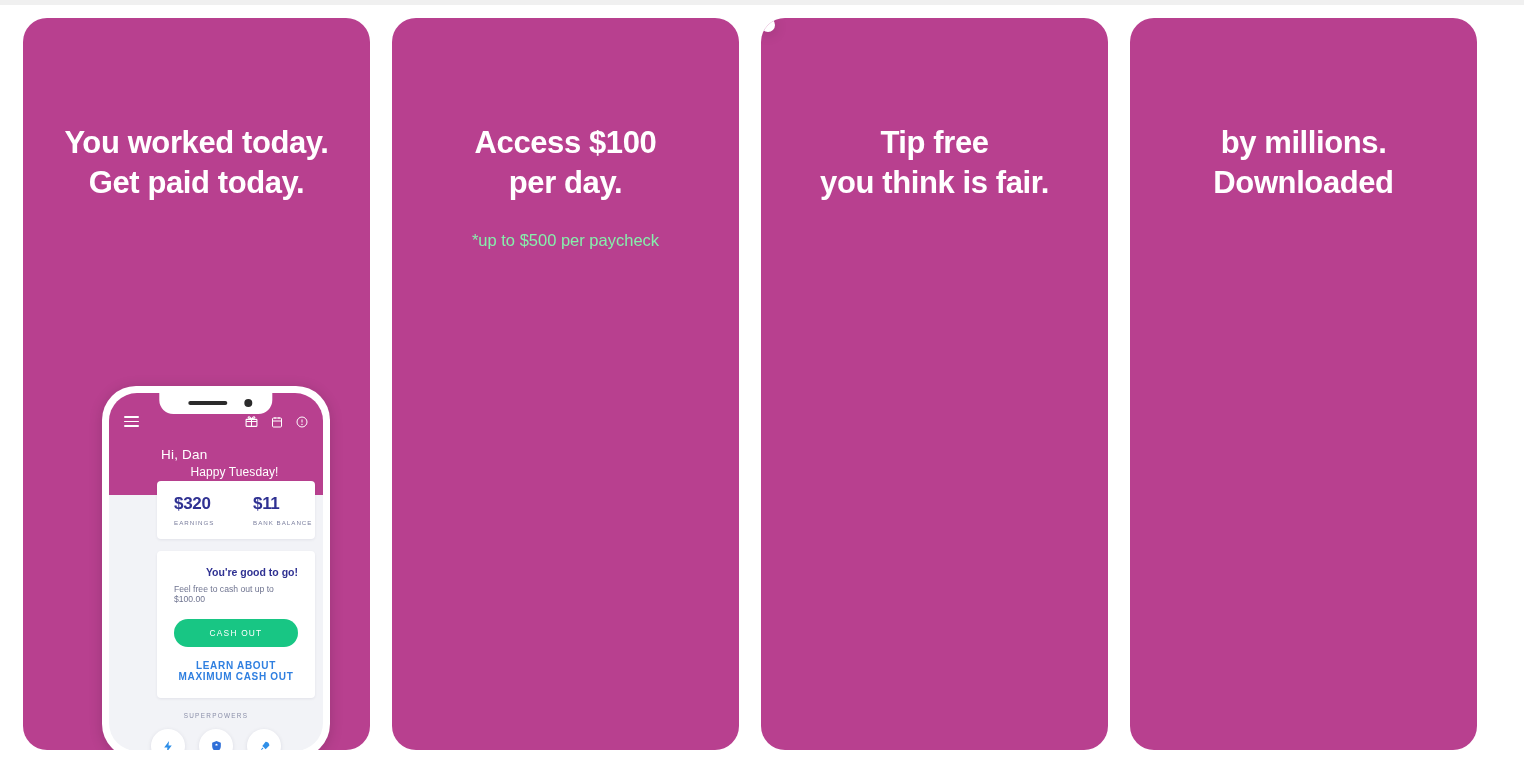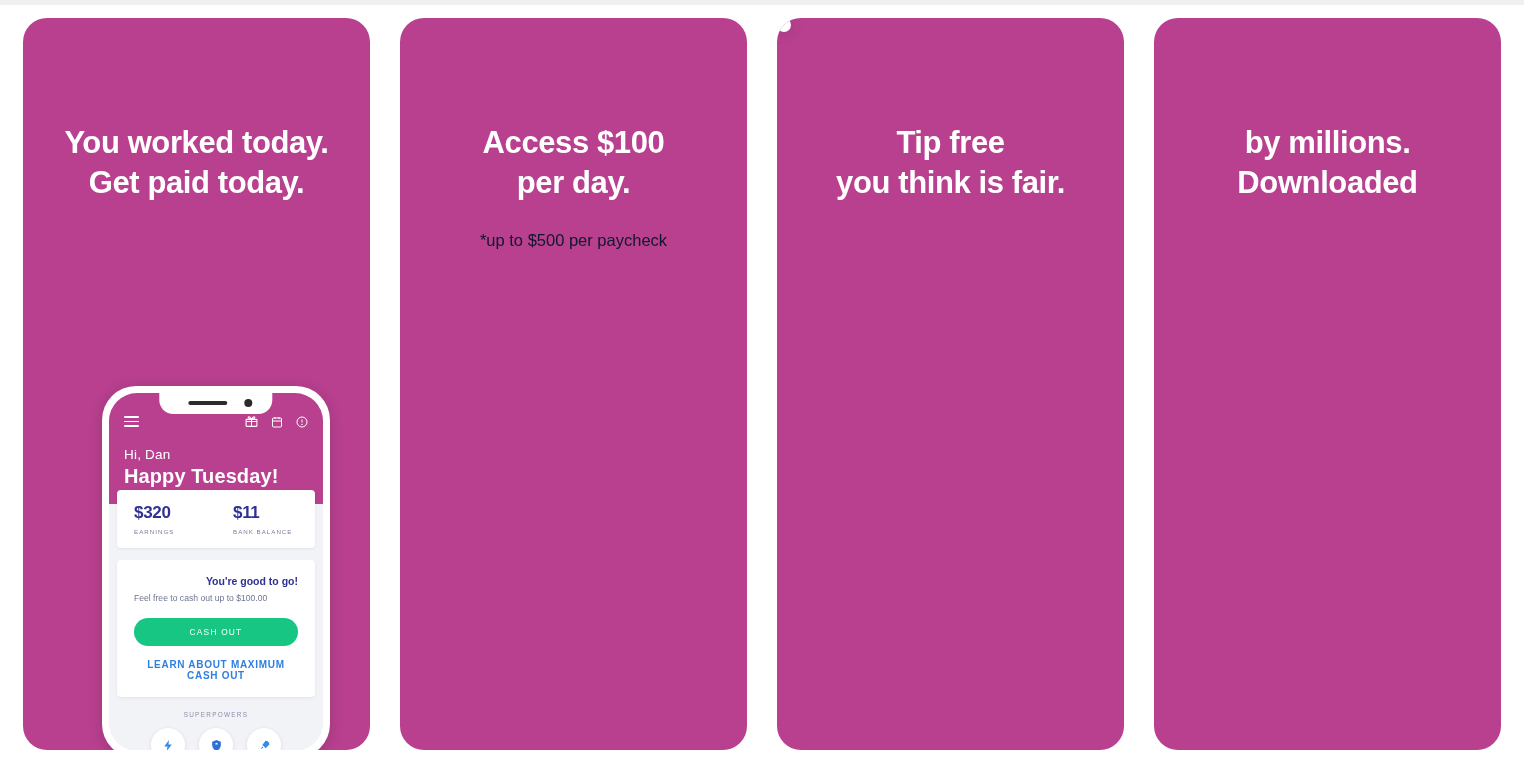--- a/index.html
+++ b/index.html
@@ -9,39 +9,39 @@
     font-family: "Liberation Sans", sans-serif;
     overflow: hidden;
   }
   .top-strip {
     position: absolute; left: 0; top: 0; width: 1524px; height: 5px;
     background: #f0f0f0;
   }
   .gallery {
     position: absolute; left: 0; top: 0; width: 1524px; height: 769px;
     display: flex; justify-content: flex-start; align-items: flex-start;
-    gap: 30px; padding-left: 23px; padding-top: 18px;
+    gap: 22px; padding-left: 23px; padding-top: 18px;
   }
   .panel {
     position: relative;
     width: 347px; height: 732px;
     border-radius: 24px;
     overflow: hidden;
     flex: 0 0 auto;
   }
   .panel-bg { background: #b8408f; }
   .headline {
     position: absolute; top: 105px; left: 0; width: 100%;
     text-align: center; color: #ffffff;
     font-size: 31px; font-weight: bold; line-height: 1.28;
     letter-spacing: -0.4px;
   }
   .subhead {
     position: absolute; top: 212px; left: 0; width: 100%;
-    text-align: center; color: #0f172a;
+    text-align: center; color: #86efac;
     font-size: 16.5px; line-height: 1.3; font-weight: 400;
   }
   
   .phone {
     position: absolute;
     background: #ffffff;
     border-radius: 34px;
     box-shadow: 0 2px 14px rgba(0,0,0,0.16);
     padding: 7px;
     overflow: hidden;
@@ -68,26 +68,26 @@
     background: #2b2b2b; border-radius: 50%;
   }
 
   
   #phone1 { width: 228px; height: 372px; left: 79px; top: 368px; }
   .p1-top { background: #b8408f; padding: 14px 15px 16px; position: relative; }
   .p1-navrow { display:flex; align-items:center; justify-content: space-between; margin-top: 7px; }
   .hamburger { width: 15px; }
   .hamburger i { display:block; height: 1.8px; background:#fff; border-radius:2px; margin-bottom: 3px; }
   .p1-icons { display:flex; align-items:center; gap: 13px; }
-  .p1-greet { margin-top: 15px; color:#fff; }
+  .p1-greet { margin-top: 15px; color:#fff;margin-left:37px; }
   .p1-greet .l1 { font-size: 13.5px; font-weight: 500; letter-spacing:.2px; }
-  .p1-greet .l2 { font-size: 20px; font-weight: bold; margin-top: 3px; letter-spacing:.1px; }
+  .p1-greet .l2 { font-size: 12px; font-weight: normal; margin-top: 3px; letter-spacing:.1px;text-align:center; }
   .p1-body { background: #f2f3f7; height: 100%; padding: 0 8px; }
   .card {
-    background: #fff; border-radius: 4px; box-shadow: 0 1px 3px rgba(20,20,60,.07);
+    background: #fff; border-radius: 4px; box-shadow: 0 1px 3px rgba(20,20,60,.07); margin-left: 40px;
   }
   .stats-card { display:flex; margin-top: -14px; padding: 13px 0 13px; position: relative; z-index: 4;}
   .stat { flex: 1; padding-left: 17px; }
   .stat .v { font-size: 17px; font-weight: bold; color: #2f3192; letter-spacing:-.3px; }
   .stat .k { font-size: 6.2px; color: #7b7f9e; letter-spacing: 1px; margin-top: 5px; }
   .cash-card { margin-top: 12px; padding: 15px 17px 16px; text-align: center; }
   .cash-card .t { font-size: 10.5px; font-weight: bold; color:#2f3192; text-align:right; }
   .cash-card .s { font-size: 8.6px; color:#6f7490; margin-top: 6px; text-align:left; }
   .btn-cash {
     margin-top: 15px; width: 100%; height: 28px; border-radius: 16px;

